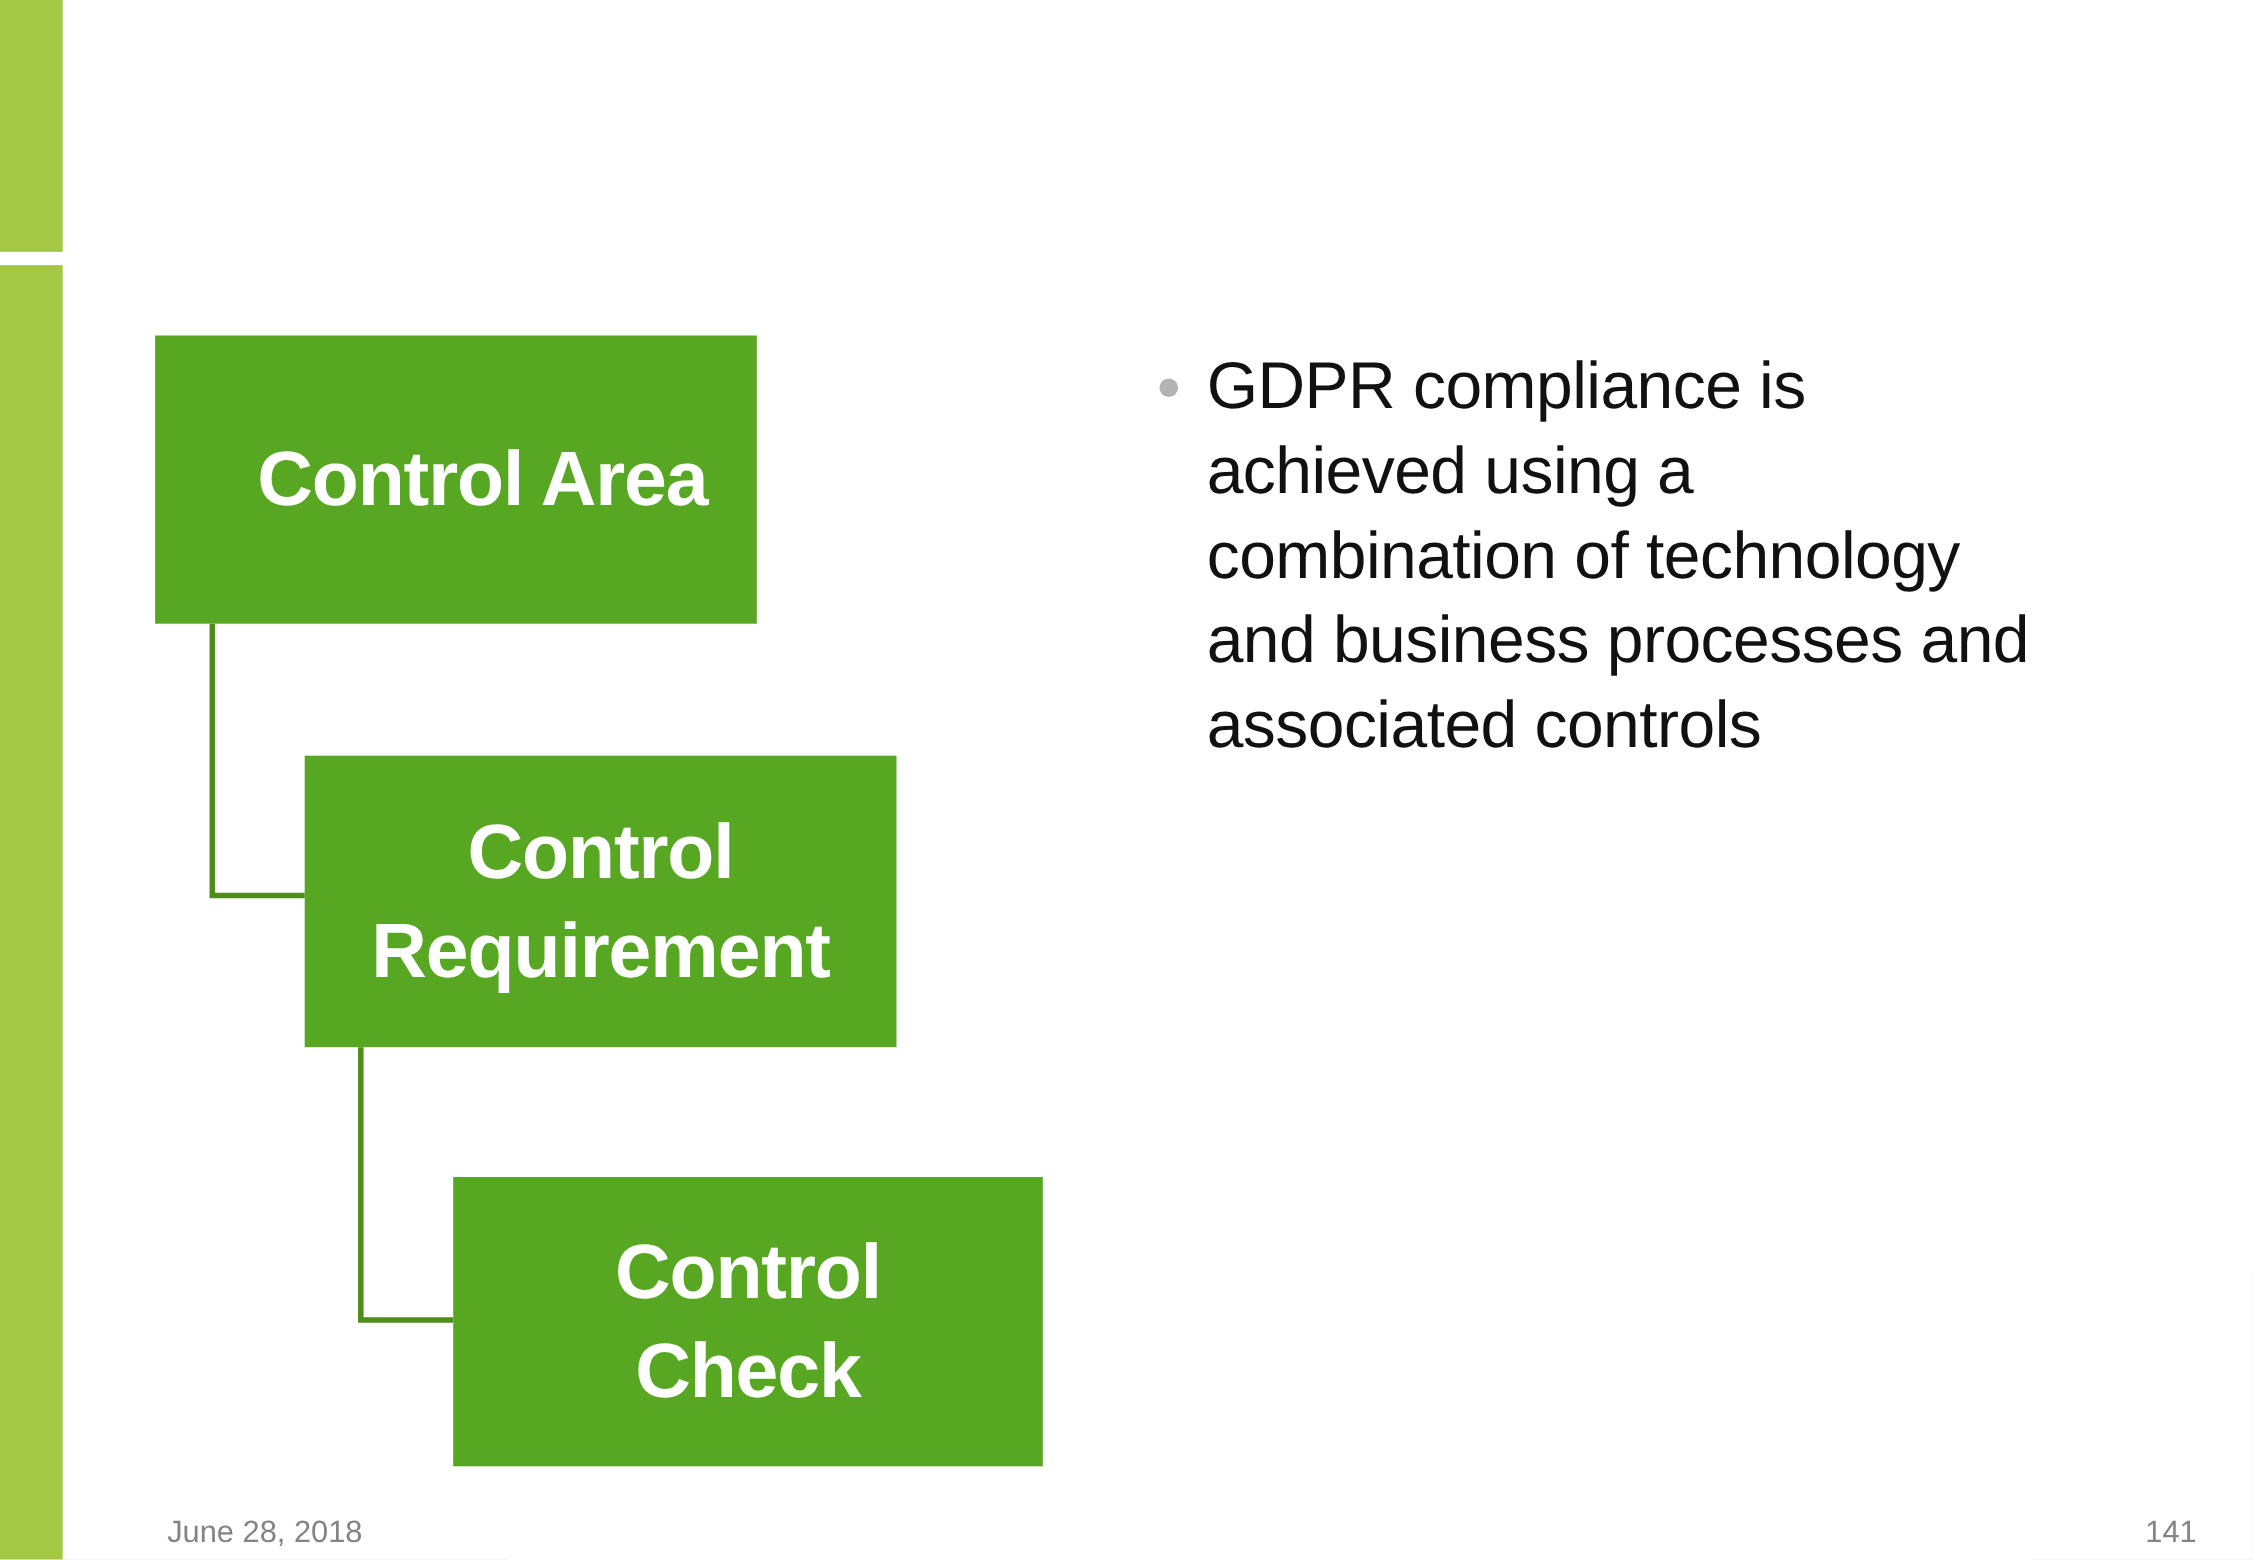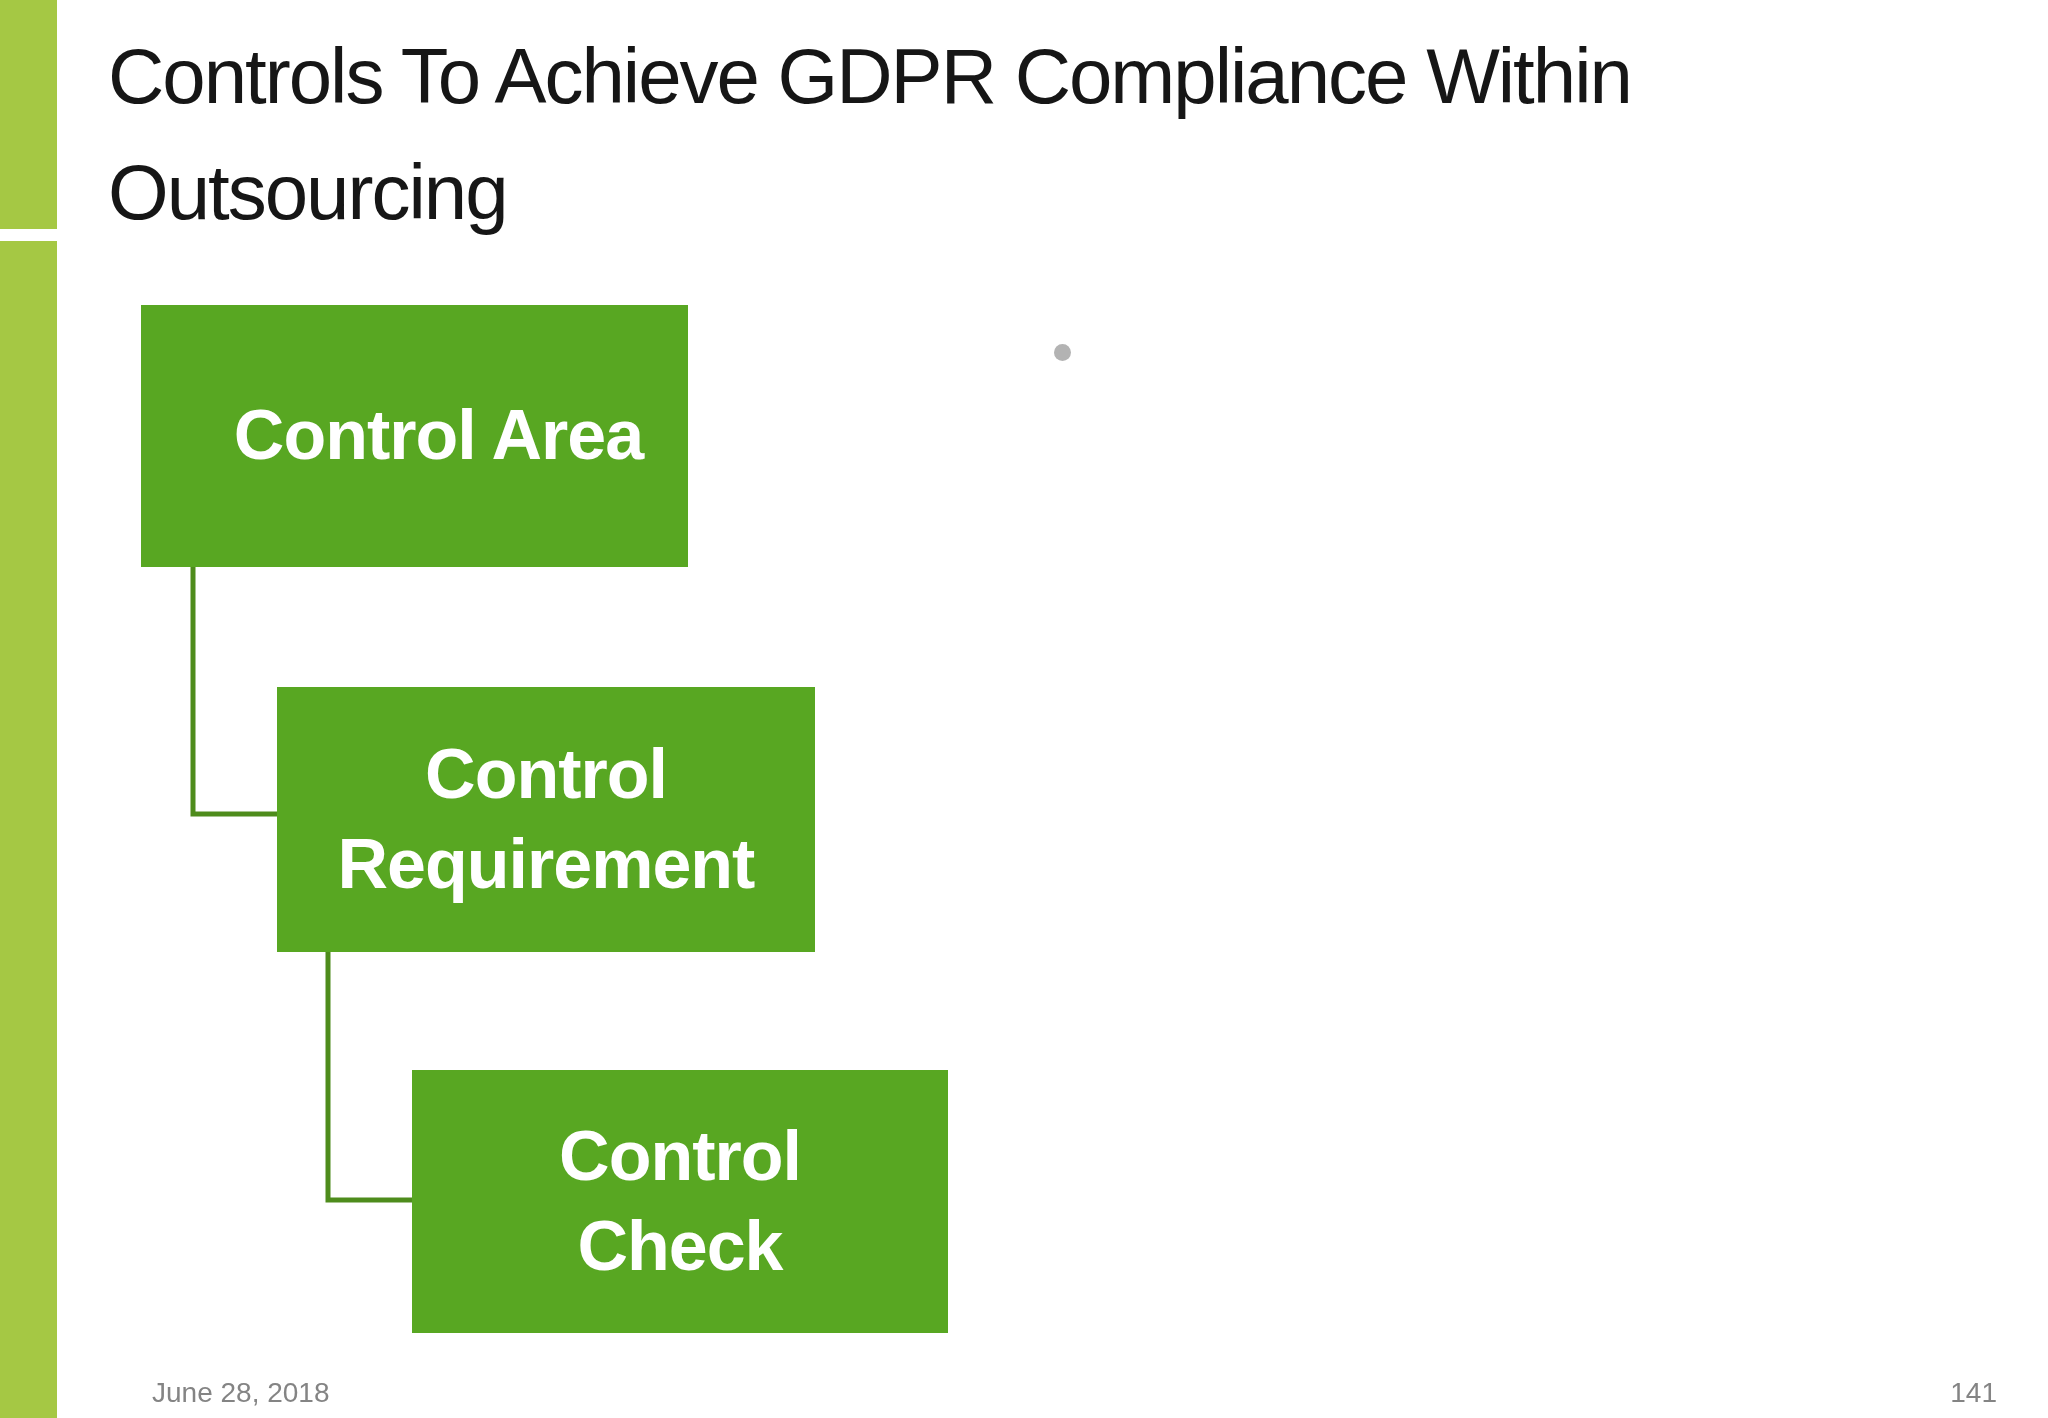--- a/index.html
+++ b/index.html
@@ -80,22 +80,20 @@
   }
 </style>
 </head>
 <body>
 
 <div class="slide">
 
   <div class="accent-bar-top"></div>
   <div class="accent-bar-bottom"></div>
 
-  <h1 class="title">Controls To Achieve GDPR Compliance Within
-Outsourcing</h1>
 
   <svg class="connectors" viewBox="0 0 2048 1418" xmlns="http://www.w3.org/2000/svg" aria-hidden="true">
     <polyline points="193,567 193,814 277,814"></polyline>
     <polyline points="328,952 328,1200 412,1200"></polyline>
   </svg>
 
   <div class="diagram-box box-1">
     <span class="box-label">Control Area</span>
   </div>
 
@@ -103,17 +101,22 @@
     <span class="box-label">Control
 Requirement</span>
   </div>
 
   <div class="diagram-box box-3">
     <span class="box-label">Control
 Check</span>
   </div>
 
   <span class="bullet-dot"></span>
+  <div class="bullet-text">GDPR compliance is
+achieved using a
+combination of technology
+and business processes and
+associated controls</div>
 
   <div class="footer-date">June 28, 2018</div>
   <div class="footer-page">141</div>
 
 </div>
 
 </body></html>

